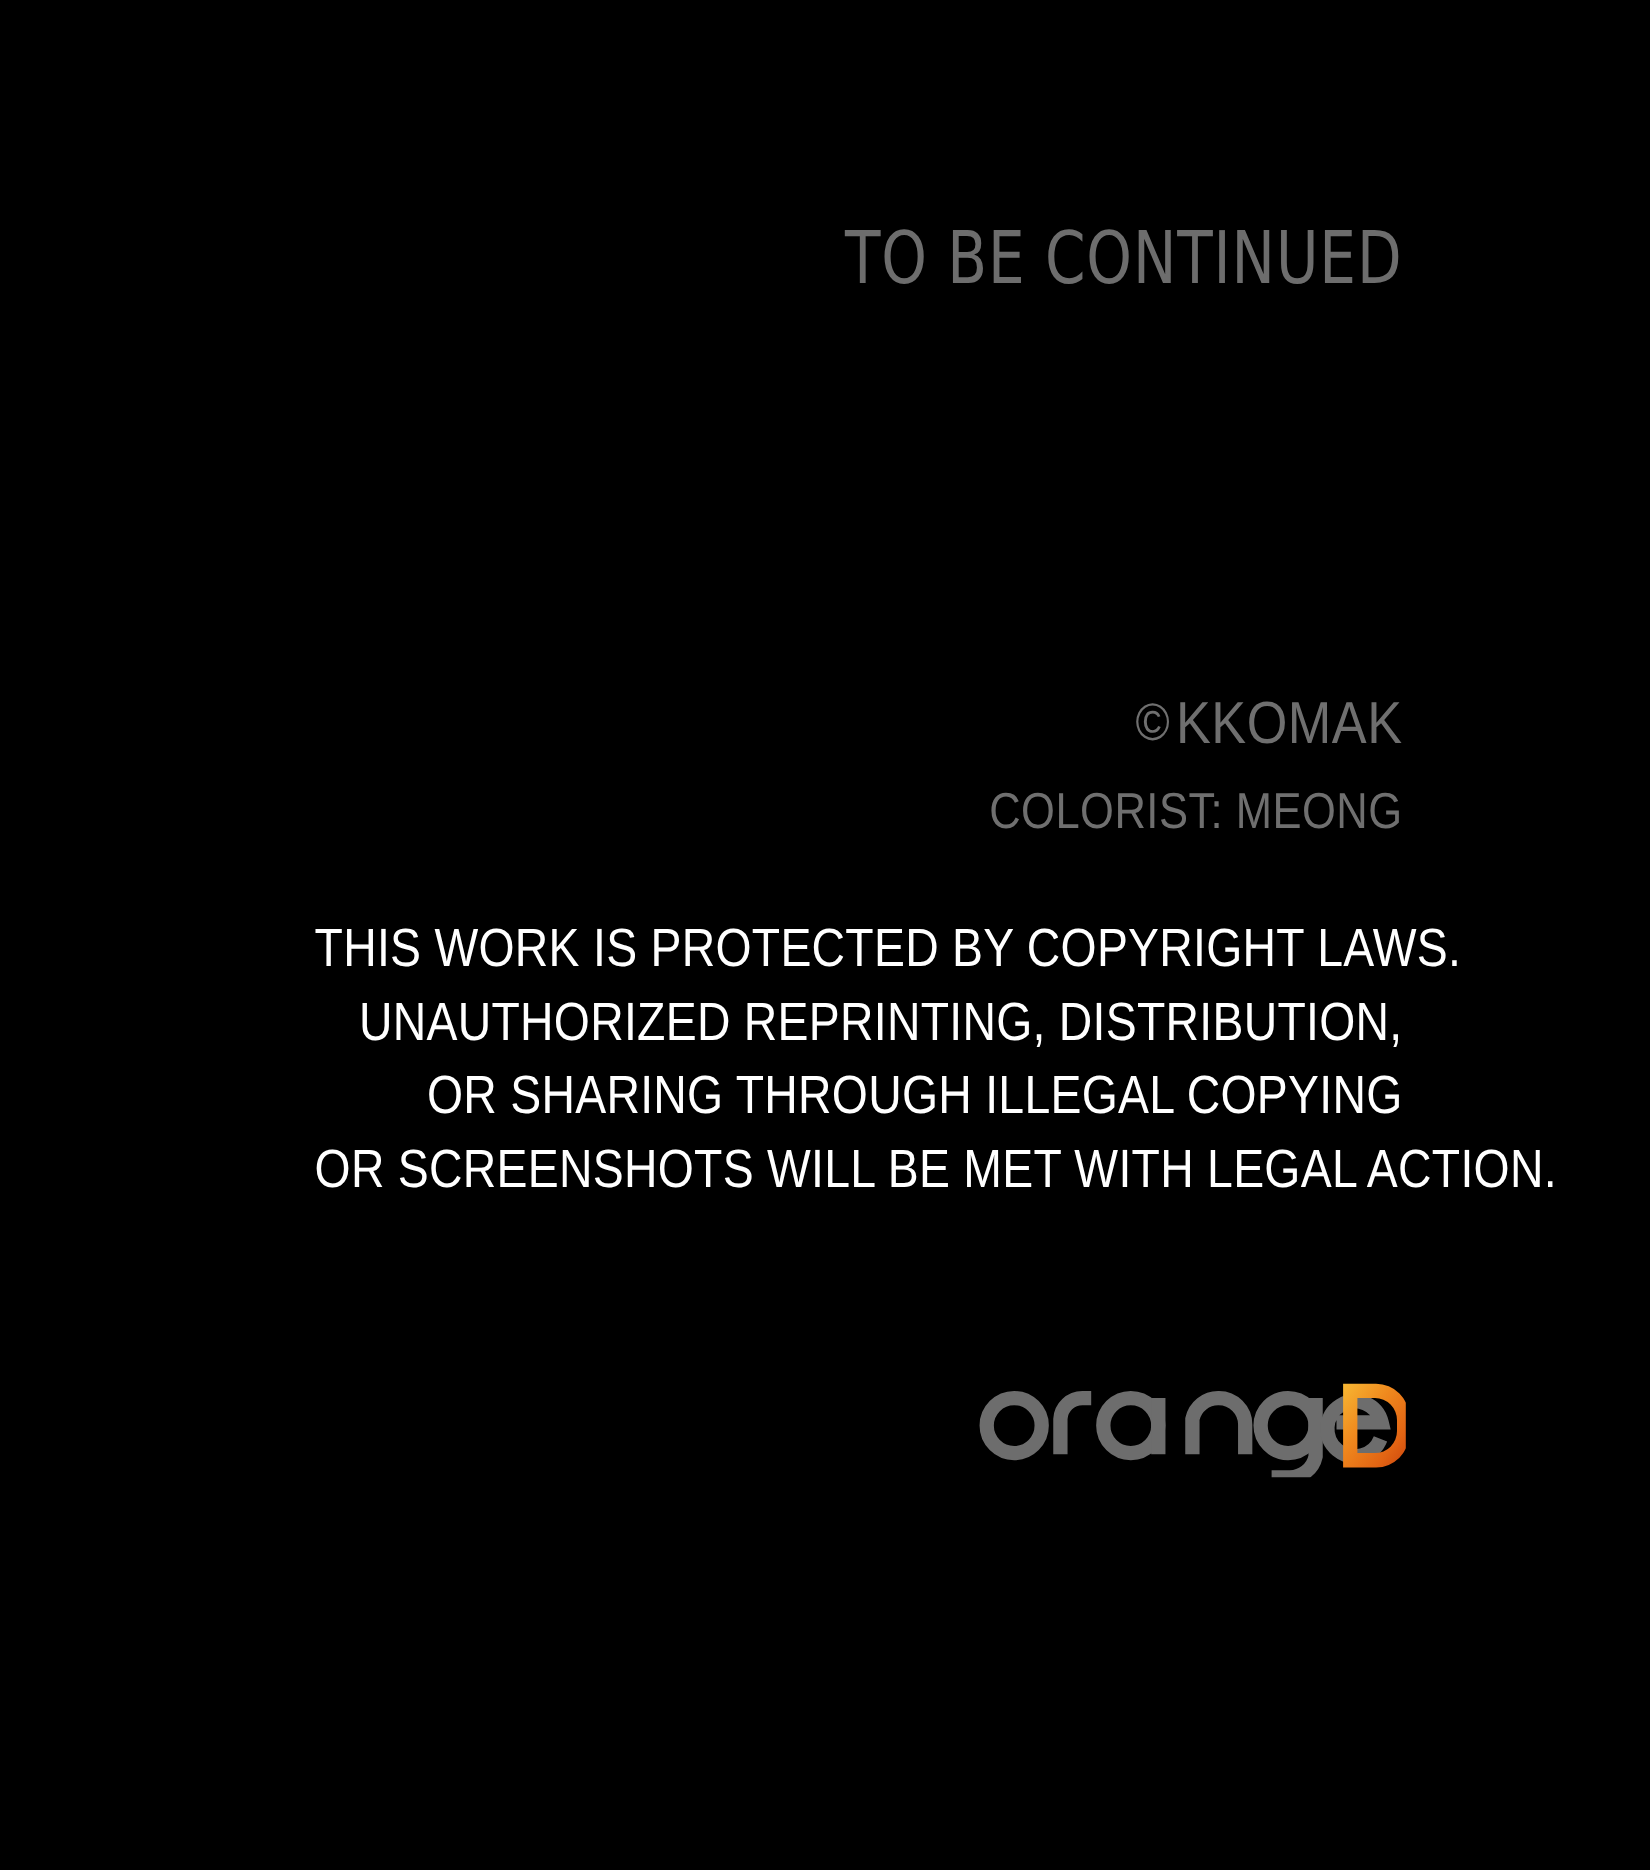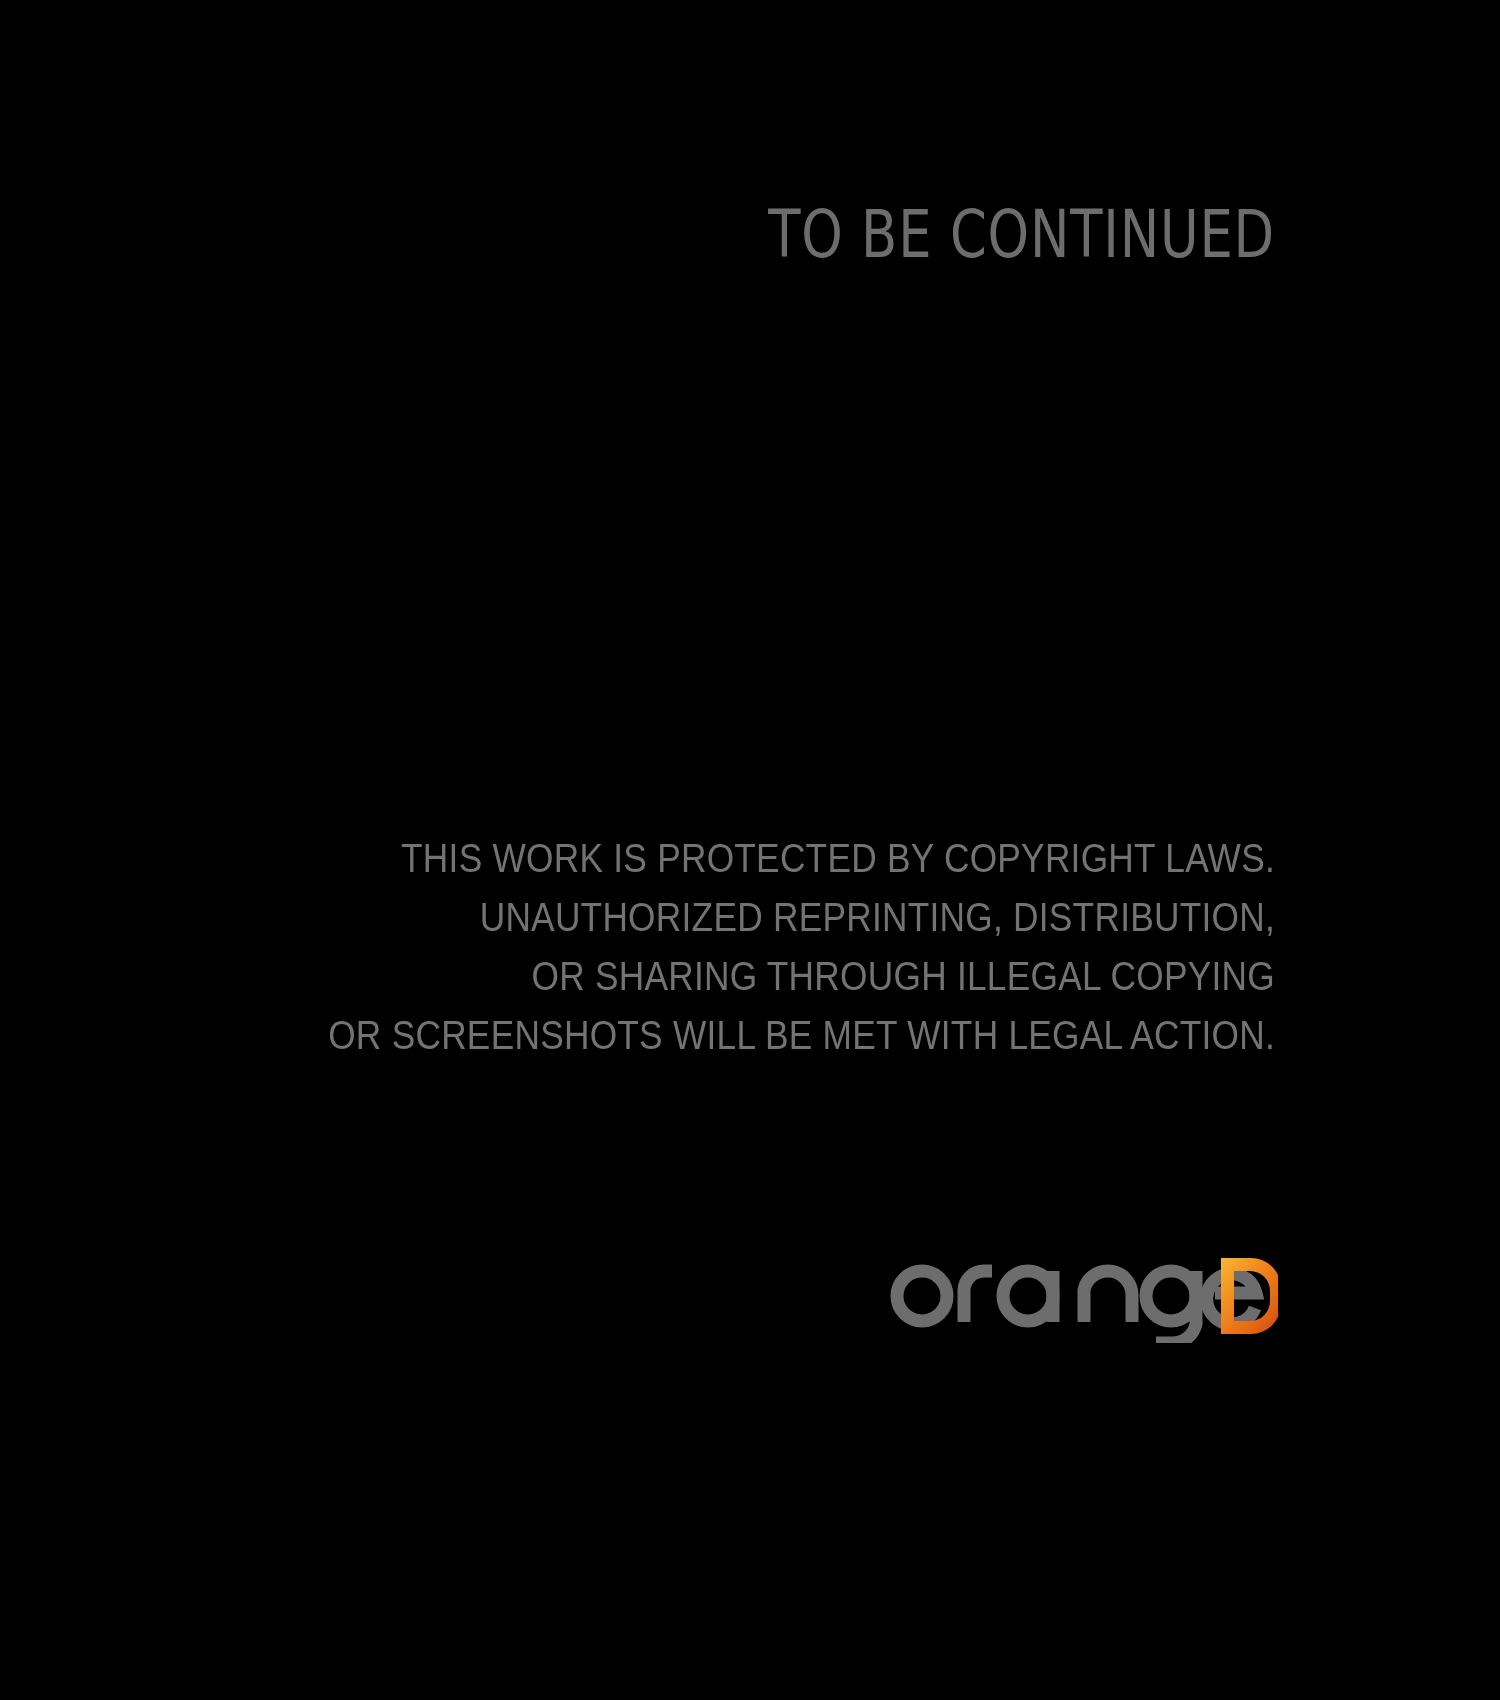--- a/index.html
+++ b/index.html
@@ -81,23 +81,23 @@
     white-space: nowrap;
   }
 
   
   .legal {
     position: absolute;
     right: 225px;
     top: 838px;
     width: 1150px;
     text-align: right;
-    color: #737373;
+    color: #ffffff;
     font-family: "Liberation Sans", sans-serif;
-    font-size: 41px;
+    font-size: 49px;
     font-weight: 400;
     letter-spacing: 0.3px;
   }
   .legal .legal-row {
     display: block;
     line-height: 1.0;
     margin-bottom: 18px;
     transform: scaleX(0.86);
     transform-origin: 100% 50%;
     white-space: nowrap;
@@ -114,20 +114,26 @@
   }
   .logo svg { display: block; width: 100%; height: 100%; }
 </style>
 </head>
 <body>
 
 <div class="page">
 
   <div class="tbc">TO BE CONTINUED</div>
 
+  <div class="credits">
+    <div class="copyright-line">
+      <span class="c-mark">©</span><span>KKOMAK</span>
+    </div>
+    <div class="colorist-line">COLORIST: MEONG</div>
+  </div>
 
   <div class="legal">
     <span class="legal-row">THIS WORK IS PROTECTED BY COPYRIGHT LAWS.</span>
     <span class="legal-row">UNAUTHORIZED REPRINTING, DISTRIBUTION,</span>
     <span class="legal-row">OR SHARING THROUGH ILLEGAL COPYING</span>
     <span class="legal-row">OR SCREENSHOTS WILL BE MET WITH LEGAL ACTION.</span>
   </div>
 
   <div class="logo">
     <svg viewBox="0 0 390 105" xmlns="http://www.w3.org/2000/svg" aria-label="orangeD">

